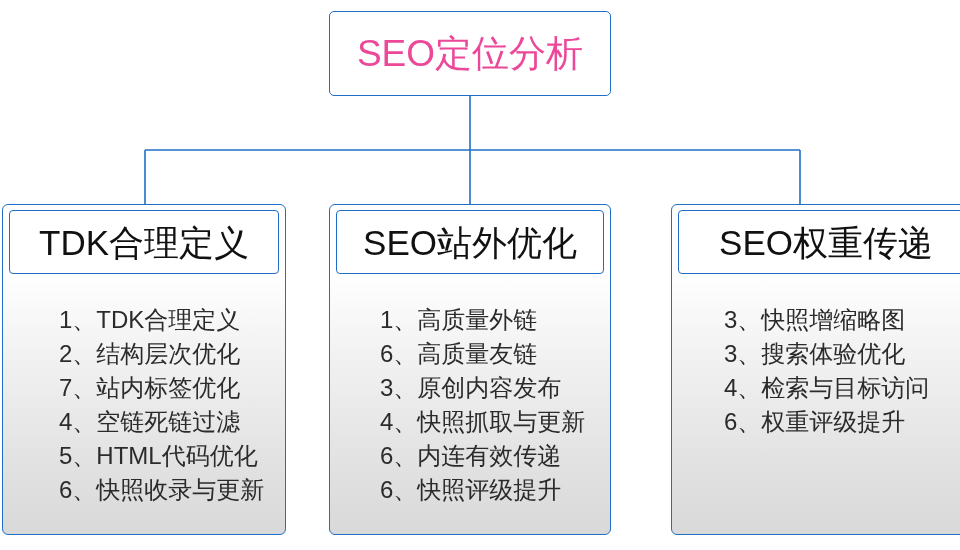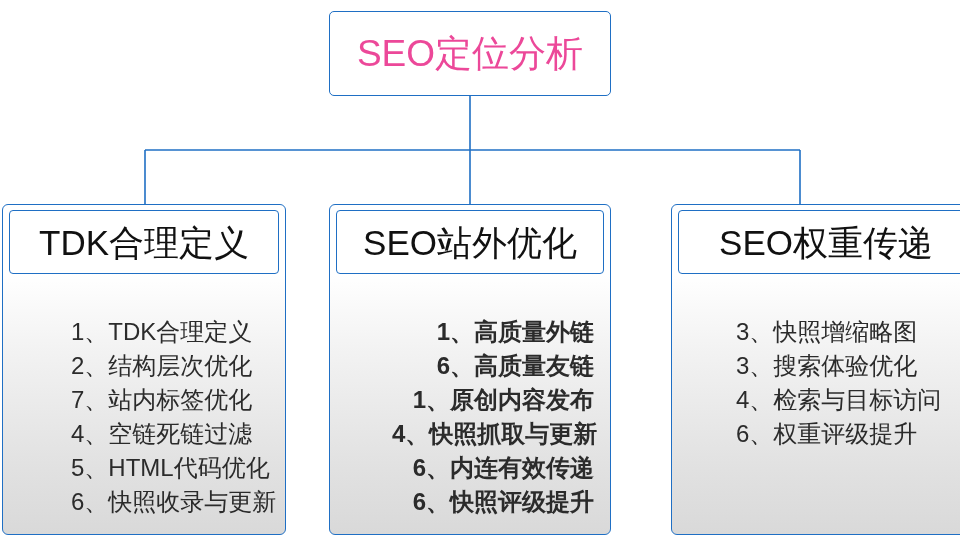--- a/index.html
+++ b/index.html
@@ -58,21 +58,21 @@
     position: absolute;
     top: 204px;
     height: 331px;
     box-sizing: border-box;
     border: 1.6px solid #1f6fc4;
     border-radius: 6px;
     background: linear-gradient(to bottom, #ffffff 0%, #ffffff 21%, #f2f2f2 45%, #e2e2e2 78%, #d9d9d9 100%);
     overflow: hidden;
   }
   .panel-1 { left: 2px;   width: 284px; }
-  .panel-2 { left: 329px; width: 282px; text-align: right; }
+  .panel-2 { left: 329px; width: 282px; }
   .panel-3 { left: 671px; width: 310px; }
 
   .panel-header {
     position: absolute;
     left: 6px;
     right: 6px;
     top: 5px;
     height: 64px;
     box-sizing: border-box;
     background: #ffffff;
@@ -89,31 +89,31 @@
     white-space: nowrap;
   }
 
   .panel-list {
     position: absolute;
     left: 0;
     right: 0;
     top: 72px;
     bottom: 0;
     padding: 22px 0 0 10px;
-    margin: 16px;
+    margin: 4px;
     list-style: none;
   }
   .panel-list li {
     font-size: 24px;
     line-height: 34px;
     color: #2b2b2b;
     white-space: nowrap;
     padding-left: 42px;
   }
-  .panel-2 .panel-list li { padding-left: 36px; font-weight: bold; }
+  .panel-2 .panel-list li { padding-left: 36px; }
   .panel-3 .panel-list li { padding-left: 38px; }
 </style>
 </head>
 <body>
 
 <div id="diagram">
 
   <svg id="connectors" viewBox="0 0 960 550" width="960" height="550" aria-hidden="true">
     <g fill="none" stroke="#1f6fc4" stroke-width="1.6">
       <line x1="470" y1="96" x2="470" y2="150"></line>
@@ -142,21 +142,21 @@
     </ul>
   </div>
 
   <div class="panel panel-2">
     <div class="panel-header">
       <span class="panel-title">SEO站外优化</span>
     </div>
     <ul class="panel-list">
       <li>1、高质量外链</li>
       <li>6、高质量友链</li>
-      <li>1、原创内容发布</li>
+      <li>3、原创内容发布</li>
       <li>4、快照抓取与更新</li>
       <li>6、内连有效传递</li>
       <li>6、快照评级提升</li>
     </ul>
   </div>
 
   <div class="panel panel-3">
     <div class="panel-header">
       <span class="panel-title">SEO权重传递</span>
     </div>

